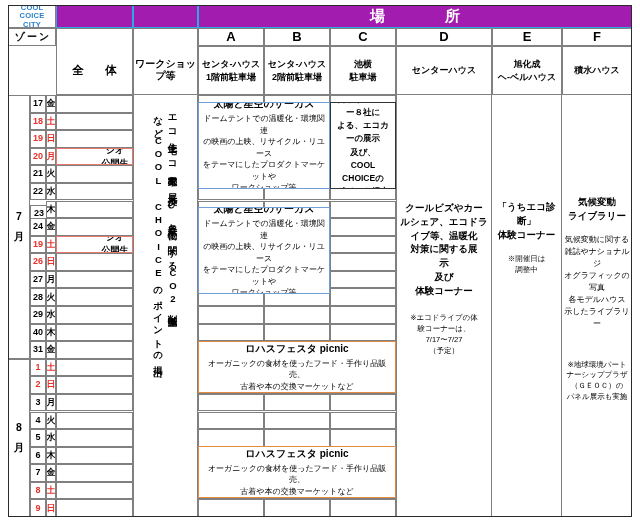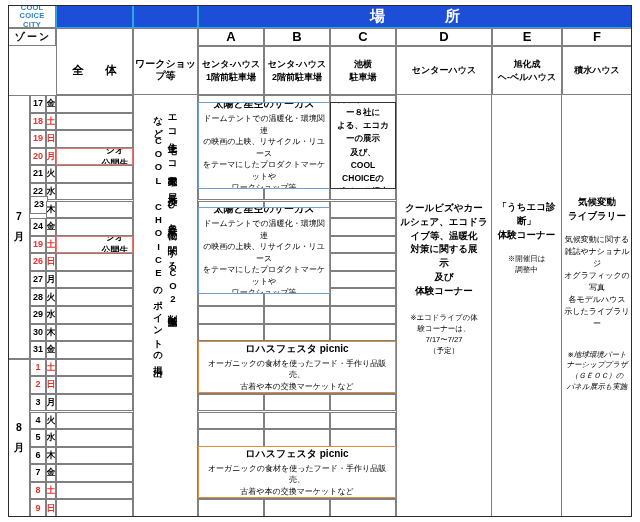--- a/index.html
+++ b/index.html
@@ -44,21 +44,21 @@
     position: absolute;
     left: 8px; top: 5px;
     width: 624px; height: 512px;
     border: 1.5px solid #2b2b2b;
     box-sizing: border-box;
     pointer-events: none;
   }
 
   
   .band-blue {
-    background: #1d4ed8;
+    background: #a21caf;
     border: 1px solid #29abe2;
     color: #ffffff;
   }
   .band-title {
     font-size: 15px;
     font-weight: bold;
     letter-spacing: 10px;
     text-indent: 10px;
   }
   .logo-text {
@@ -304,21 +304,21 @@
       <div class="cell" style="left: 56px; top: 165.333px; width: 77px; height: 17.5833px;"></div>
       <div class="cell" style="left: 198px; top: 165.333px; width: 66px; height: 17.5833px;"></div>
       <div class="cell" style="left: 264px; top: 165.333px; width: 66px; height: 17.5833px;"></div>
       <div class="cell" style="left: 330px; top: 165.333px; width: 66px; height: 17.5833px;"></div>
       <div class="cell day-num" style="left: 30px; top: 182.917px; width: 16px; height: 17.5833px;">22</div>
       <div class="cell day-name" style="left: 46px; top: 182.917px; width: 10px; height: 17.5833px;">水</div>
       <div class="cell" style="left: 56px; top: 182.917px; width: 77px; height: 17.5833px;"></div>
       <div class="cell" style="left: 198px; top: 182.917px; width: 66px; height: 17.5833px;"></div>
       <div class="cell" style="left: 264px; top: 182.917px; width: 66px; height: 17.5833px;"></div>
       <div class="cell" style="left: 330px; top: 182.917px; width: 66px; height: 17.5833px;"></div>
-      <div class="cell day-num" style="left: 30px; top: 196px; width: 18px; height: 17.5833px;">23</div>
+      <div class="cell day-num" style="left: 30px; top: 205px; width: 18px; height: 17.5833px;">23</div>
       <div class="cell day-name" style="left: 46px; top: 200.5px; width: 10px; height: 17.5833px;">木</div>
       <div class="cell" style="left: 56px; top: 200.5px; width: 77px; height: 17.5833px;"></div>
       <div class="cell" style="left: 198px; top: 200.5px; width: 66px; height: 17.5833px;"></div>
       <div class="cell" style="left: 264px; top: 200.5px; width: 66px; height: 17.5833px;"></div>
       <div class="cell" style="left: 330px; top: 200.5px; width: 66px; height: 17.5833px;"></div>
       <div class="cell day-num" style="left: 30px; top: 218.083px; width: 16px; height: 17.5833px;">24</div>
       <div class="cell day-name" style="left: 46px; top: 218.083px; width: 10px; height: 17.5833px;">金</div>
       <div class="cell" style="left: 56px; top: 218.083px; width: 77px; height: 17.5833px;"></div>
       <div class="cell" style="left: 198px; top: 218.083px; width: 66px; height: 17.5833px;"></div>
       <div class="cell" style="left: 264px; top: 218.083px; width: 66px; height: 17.5833px;"></div>
@@ -346,21 +346,21 @@
       <div class="cell" style="left: 56px; top: 288.417px; width: 77px; height: 17.5833px;"></div>
       <div class="cell" style="left: 198px; top: 288.417px; width: 66px; height: 17.5833px;"></div>
       <div class="cell" style="left: 264px; top: 288.417px; width: 66px; height: 17.5833px;"></div>
       <div class="cell" style="left: 330px; top: 288.417px; width: 66px; height: 17.5833px;"></div>
       <div class="cell day-num" style="left: 30px; top: 306px; width: 16px; height: 17.5833px;">29</div>
       <div class="cell day-name" style="left: 46px; top: 306px; width: 10px; height: 17.5833px;">水</div>
       <div class="cell" style="left: 56px; top: 306px; width: 77px; height: 17.5833px;"></div>
       <div class="cell" style="left: 198px; top: 306px; width: 66px; height: 17.5833px;"></div>
       <div class="cell" style="left: 264px; top: 306px; width: 66px; height: 17.5833px;"></div>
       <div class="cell" style="left: 330px; top: 306px; width: 66px; height: 17.5833px;"></div>
-      <div class="cell day-num" style="left: 30px; top: 323.583px; width: 16px; height: 17.5833px;">30</div>
+      <div class="cell day-num" style="left: 30px; top: 323.583px; width: 16px; height: 17.5833px;">40</div>
       <div class="cell day-name" style="left: 46px; top: 323.583px; width: 10px; height: 17.5833px;">木</div>
       <div class="cell" style="left: 56px; top: 323.583px; width: 77px; height: 17.5833px;"></div>
       <div class="cell" style="left: 198px; top: 323.583px; width: 66px; height: 17.5833px;"></div>
       <div class="cell" style="left: 264px; top: 323.583px; width: 66px; height: 17.5833px;"></div>
       <div class="cell" style="left: 330px; top: 323.583px; width: 66px; height: 17.5833px;"></div>
       <div class="cell day-num" style="left: 30px; top: 341.167px; width: 16px; height: 17.5833px;">31</div>
       <div class="cell day-name" style="left: 46px; top: 341.167px; width: 10px; height: 17.5833px;">金</div>
       <div class="cell" style="left: 56px; top: 341.167px; width: 77px; height: 17.5833px;"></div>
       <div class="cell" style="left: 198px; top: 341.167px; width: 66px; height: 17.5833px;"></div>
       <div class="cell" style="left: 264px; top: 341.167px; width: 66px; height: 17.5833px;"></div>
@@ -514,21 +514,21 @@
       <div>気候変動</div>
       <div>ライブラリー</div>
     </div>
     <div class="blk-body" style="margin-top:11px;">
       <div>気候変動に関する</div>
       <div>雑誌やナショナル ジ</div>
       <div>オグラフィックの写真</div>
       <div>各モデルハウス</div>
       <div>示したライブラリー</div>
     </div>
-    <div class="blk-note" style="margin-top:20px;font-style:italic;">
+    <div class="blk-note" style="margin-top:30px;">
       <div>※地球環境パート</div>
       <div>ナーシッププラザ</div>
       <div>（ＧＥＯＣ）の</div>
       <div>パネル展示も実施</div>
     </div>
   </div>
 
   <div id="frame"></div>
 
 </div>

